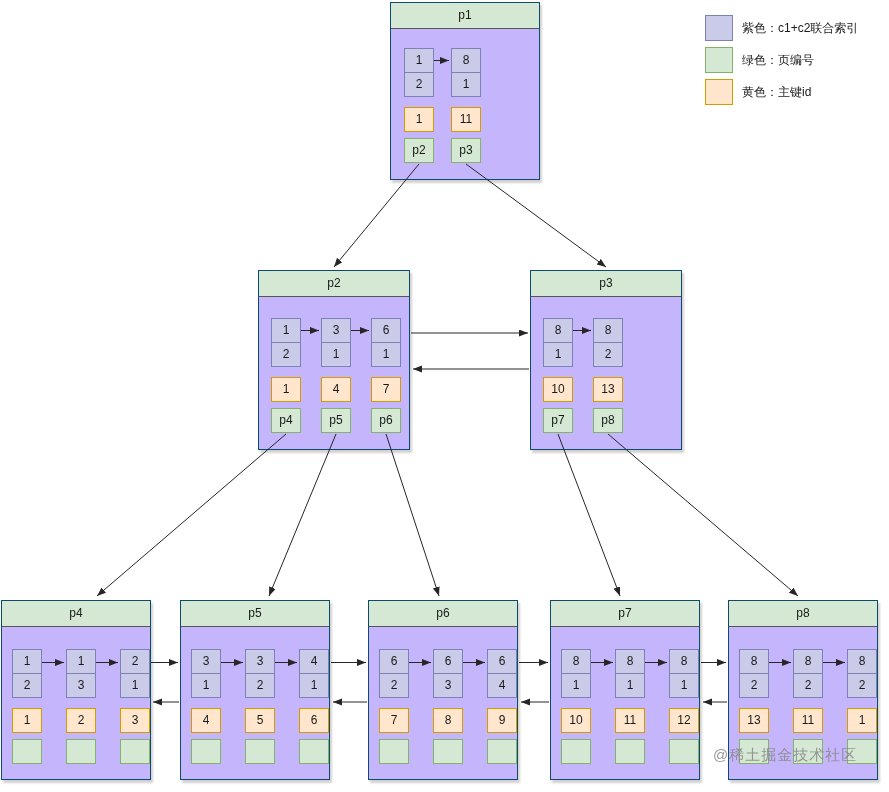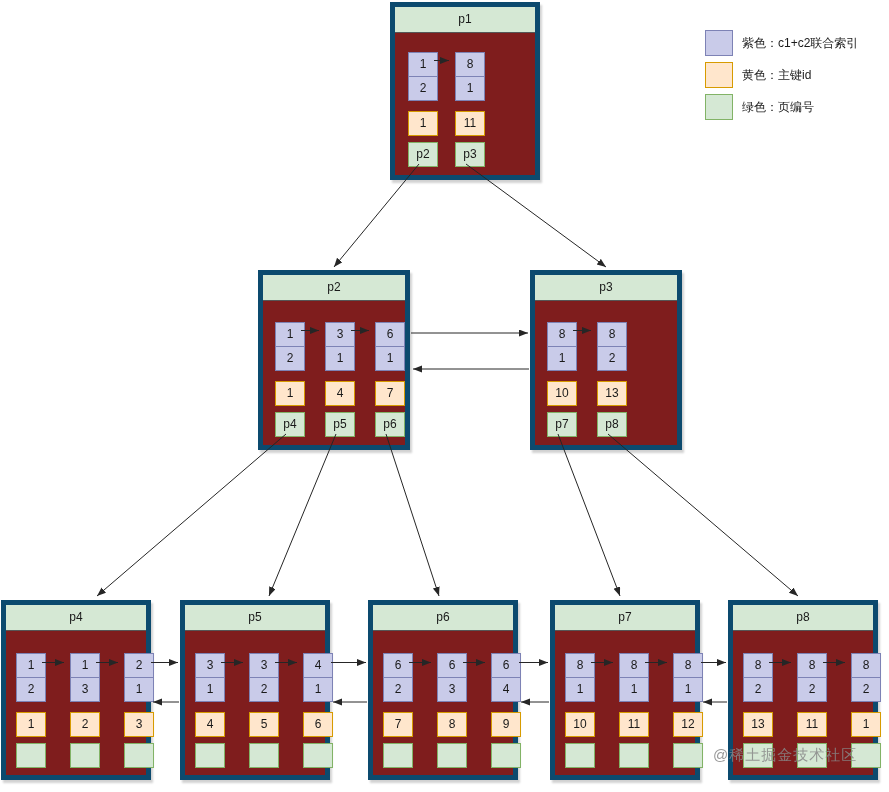--- a/index.html
+++ b/index.html
@@ -1,37 +1,37 @@
 <!DOCTYPE html>
 <html><head>
 <meta charset="utf-8">
 <style>
   * { margin:0; padding:0; box-sizing:border-box; }
   html,body { background:#ffffff; font-family:"Liberation Sans","DejaVu Sans",sans-serif; }
   .canvas { position:relative; width:889px; height:792px; background:#fff; overflow:hidden; }
 
   .edges { position:absolute; left:0; top:0; z-index:10; pointer-events:none; }
 
-  .node { position:absolute; background:#7f1d1d; border:5px solid #0c4a6e;
+  .node { position:absolute; background:#c4b5fd; border:1px solid #0c4a6e;
           box-shadow:2px 3px 2px rgba(0,0,0,.18); z-index:1; }
   .node-header { height:26px; line-height:25px; text-align:center; font-size:12px; color:#1a1a1a;
                  background:#d5e8d4; border-bottom:1px solid #565656; }
   .cols { display:flex; }
   .root .cols { padding:19px 0 0 13px; gap:17px; }
   .mid  .cols { padding:21px 0 0 12px; gap:20px; }
   .leaf .cols { padding:22px 0 0 10px; gap:24px; }
   .col { display:flex; flex-direction:column; width:30px; }
   .cell { width:30px; height:25px; line-height:23px; text-align:center; font-size:12px;
           color:#1a1a1a; border:1px solid; }
   .cell.purple { background:#c9cbe9; border-color:#7d82b5; }
   .cell.c2     { margin-top:-1px; }
   .cell.yellow { background:#ffe6cc; border-color:#d79b00; margin-top:10px; }
   .cell.green  { background:#d5e8d4; border-color:#82b366; margin-top:6px; }
 
-  .legend { position:absolute; left:705px; top:30px; z-index:2; }
+  .legend { position:absolute; left:705px; top:15px; z-index:2; }
   .legend-row { display:flex; align-items:center; margin-bottom:6px; }
   .swatch { width:28px; height:26px; border:1px solid; display:inline-block; flex:0 0 auto; }
   .swatch.purple { background:#c9cbe9; border-color:#7d82b5; }
   .swatch.yellow { background:#ffe6cc; border-color:#d79b00; }
   .swatch.green  { background:#d5e8d4; border-color:#82b366; }
   .legend-label { margin-left:9px; font-size:12px; color:#1a1a1a; white-space:nowrap; }
 
   .watermark { position:absolute; left:698px; top:746px; z-index:12; font-size:15px;
                color:rgba(135,135,135,.85); letter-spacing:1px; white-space:nowrap;margin-left:15px; }
 </style>
@@ -214,26 +214,26 @@
         </div>
       </div>
   </div>
 
   <div class="legend">
     <div class="legend-row">
       <span class="swatch purple"></span>
       <span class="legend-label">紫色：c1+c2联合索引</span>
     </div>
     <div class="legend-row">
+      <span class="swatch green"></span>
+      <span class="legend-label">绿色：页编号</span>
+    </div>
+    <div class="legend-row">
       <span class="swatch yellow"></span>
       <span class="legend-label">黄色：主键id</span>
-    </div>
-    <div class="legend-row">
-      <span class="swatch green"></span>
-      <span class="legend-label">绿色：页编号</span>
     </div>
   </div>
 
   <div class="watermark">@稀土掘金技术社区</div>
 
   <svg class="edges" width="889" height="792" viewBox="0 0 889 792">
     <defs>
       <marker id="ah" markerWidth="10" markerHeight="8" refX="9" refY="3.5" orient="auto" markerUnits="userSpaceOnUse">
         <path d="M0,0 L9,3.5 L0,7 Z" fill="#262626"></path>
       </marker>

